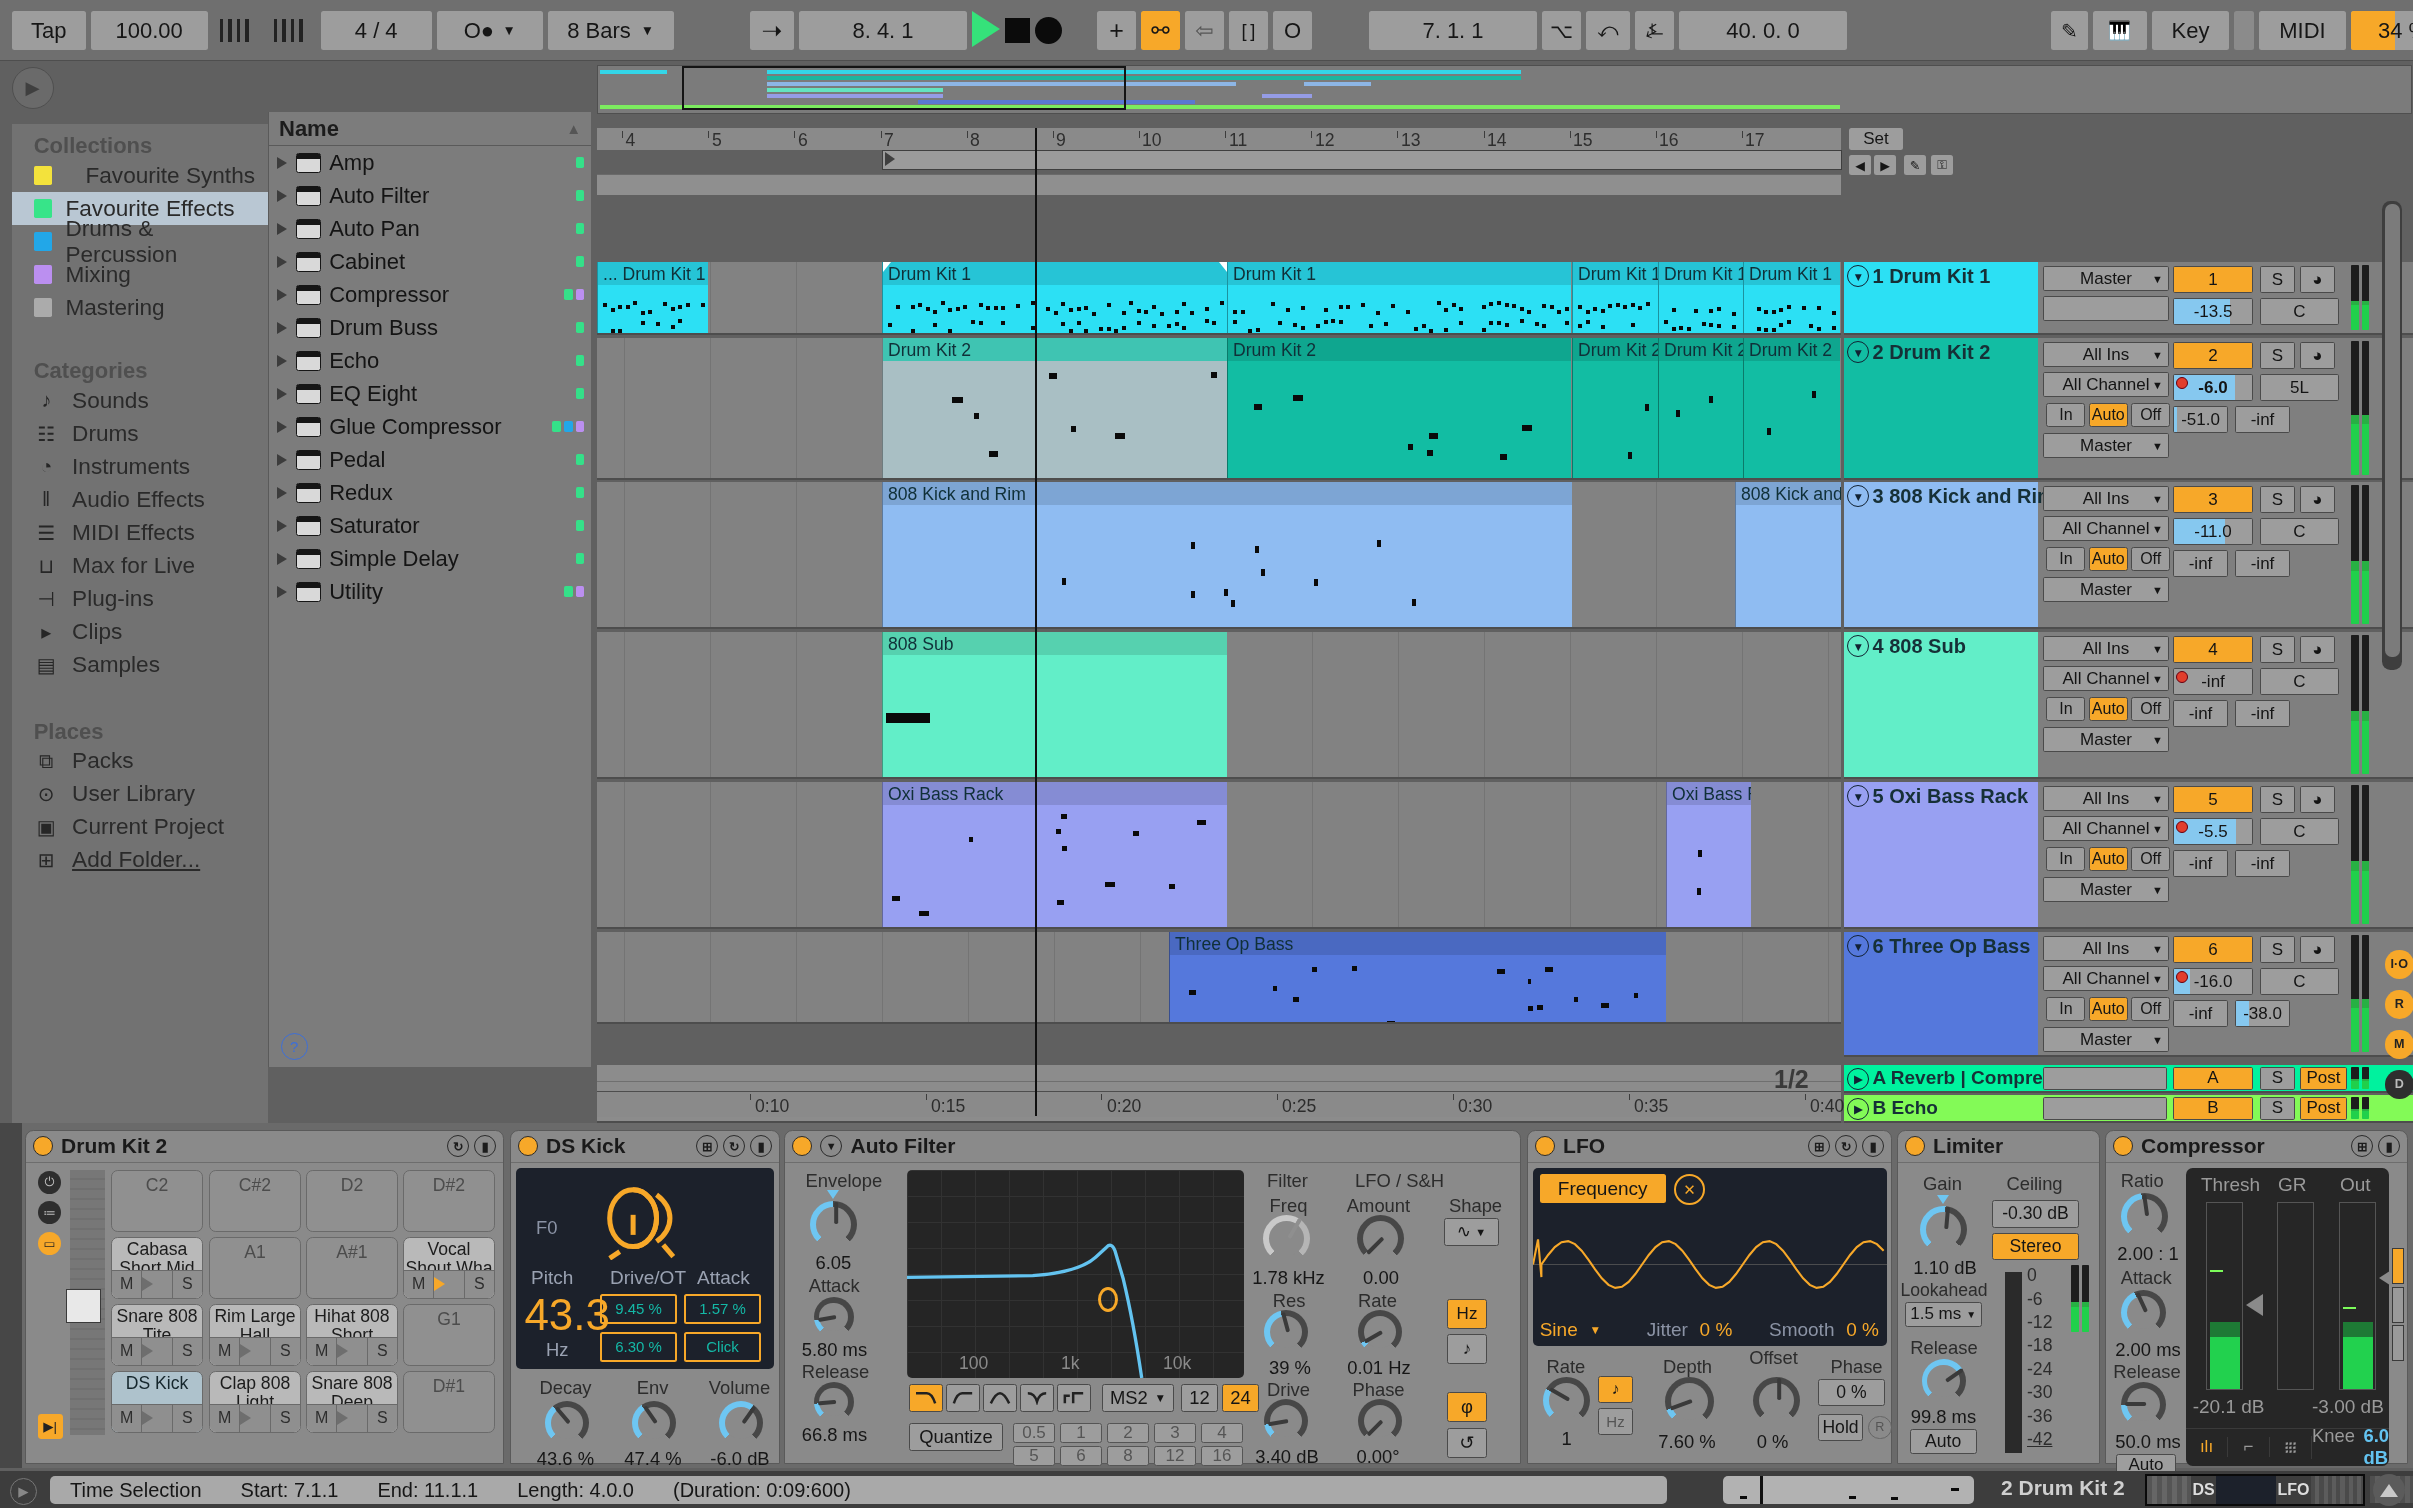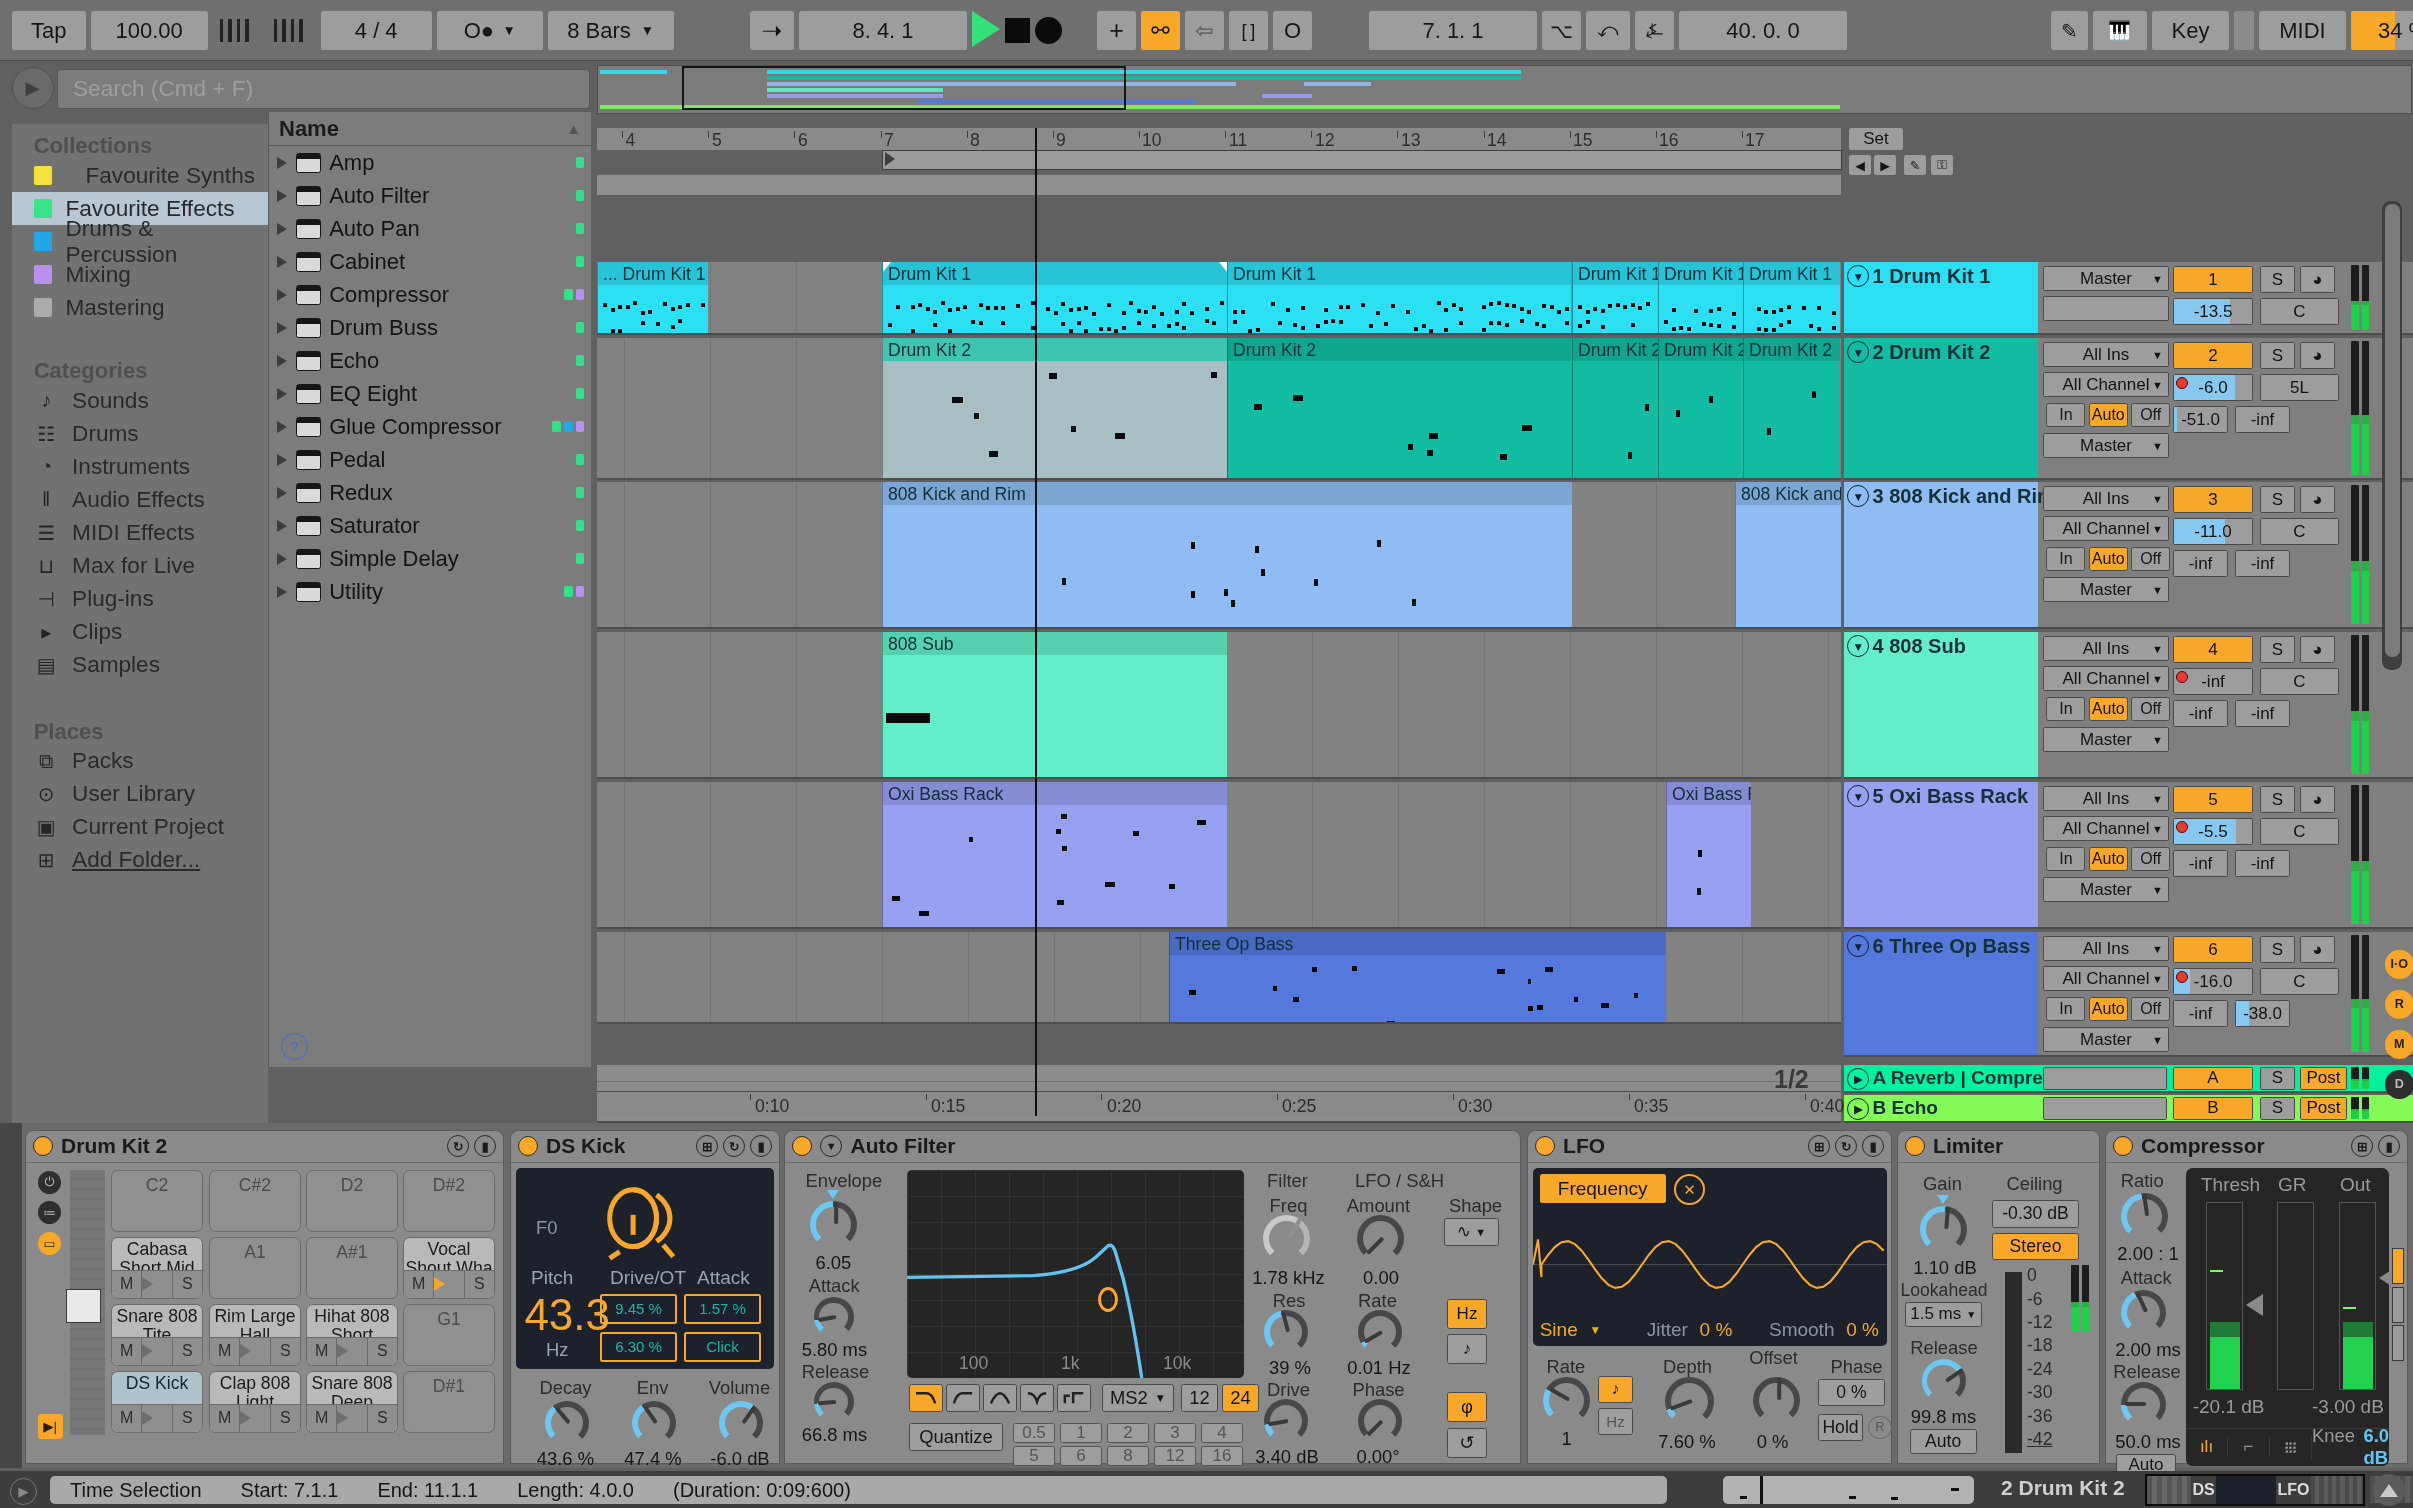--- a/index.html
+++ b/index.html
@@ -142,21 +142,20 @@
       <div class="cell" style="width:87px;">MIDI</div>
       <div class="cell" style="width:104px;position:relative;overflow:hidden;">
         <div style="position:absolute;left:0;top:0;bottom:0;width:42%;background:#f7a829;"></div>
         <span style="position:relative;">34 %</span>
         </div>
 
     </div>
   </div>
 
   <div class="abs" style="left:11.7px;top:67px;width:40px;height:40px;border:1.7px solid #4f4f4f;border-radius:50%;background:#6a6a6a;display:flex;align-items:center;justify-content:center;color:#3f3f3f;font-size:18.4px;">▶</div>
-  <div class="abs" id="search">Search (Cmd + F)</div>
   <div class="abs" id="browser" style="top:124px;height:1004px;width:256px;background:#727272;">
     <div class="side-head">Collections</div>
     <div id="collections">
         <div class="side-item">
           <div class="swatch" style="background: rgb(243, 226, 60);"></div>
           <div style="font-size: 22.6px; margin-left: 20px;">Favourite Synths</div>
         </div>
         <div class="side-item sel">
           <div class="swatch" style="background: rgb(55, 228, 137);"></div>
           <div style="font-size: 22.6px;">Favourite Effects</div>
@@ -717,21 +716,21 @@
               <span style="position: relative;">2</span>
             </div>
             <div class="hcell" style="left: 87px; top: 4.2px; width: 35px; height: 27px;">
               <span style="position: relative;">S</span>
             </div>
             <div class="hcell" style="left: 127px; top: 4.2px; width: 35px; height: 27px;">
               <span style="position: relative;">◕</span>
             </div>
             <div class="hcell" style="left: 0px; top: 36px; width: 80px; height: 27px;">
               <div class="voltick" style="width: 78%; background: rgb(134, 200, 239);"></div>
-              <span style="position: relative;">-6.0</span>
+              <span style="position: relative; font-weight: bold;">-6.0</span>
               <div class="reddot"></div>
             </div>
             <div class="hcell" style="left: 87px; top: 36px; width: 79px; height: 27px;">
               <span style="position: relative;">5L</span>
             </div>
             <div class="hcell" style="left: 0px; top: 68px; width: 55px; height: 27px;">
               <div class="voltick" style="width: 6%; background: rgb(134, 200, 239);"></div>
               <span style="position: relative;">-51.0</span>
             </div>
             <div class="hcell" style="left: 62px; top: 68px; width: 55px; height: 27px;">

